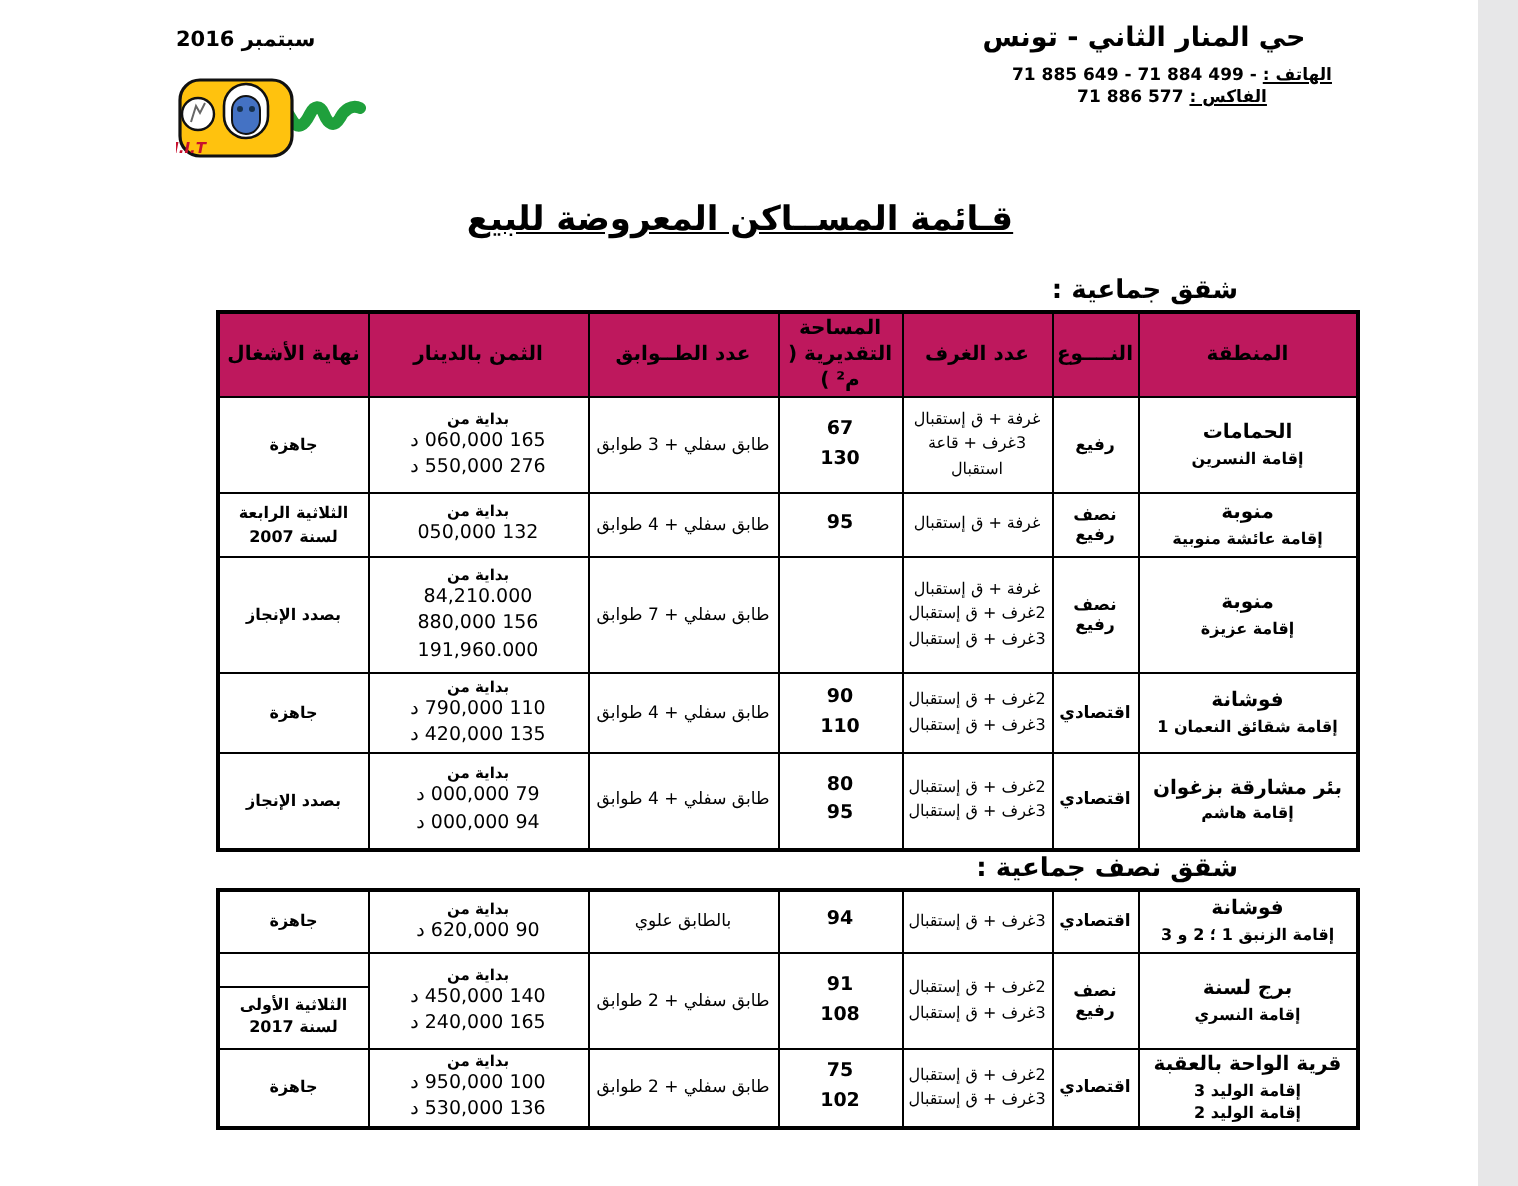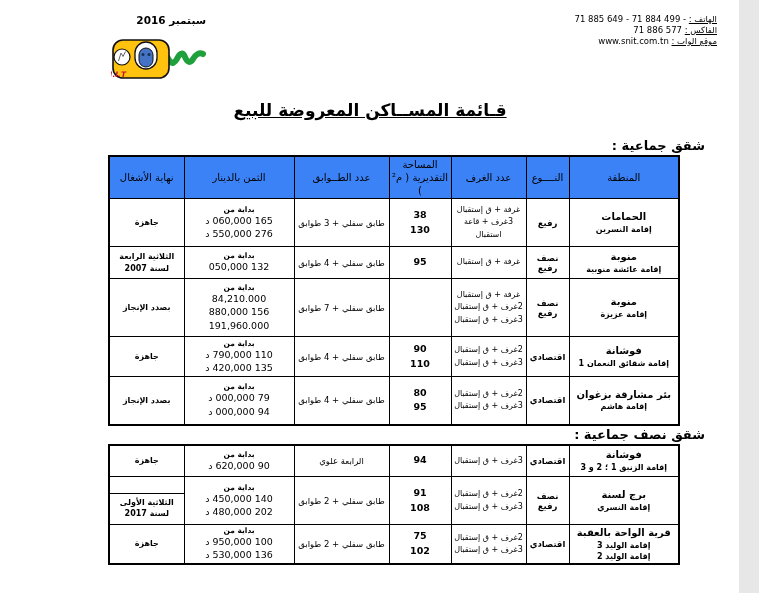--- a/index.html
+++ b/index.html
@@ -8,40 +8,40 @@
     background:#ffffff;font-family:"DejaVu Sans",sans-serif;color:#000;
   }
   .gray-strip{position:absolute;right:0;top:0;width:20px;height:593px;background:#e7e7e8}
   .doc{position:absolute;left:0;top:0;width:739px;height:593px;direction:rtl}
 
   
   .header{position:relative;height:100px}
   .company{position:absolute;right:22px;top:8px;width:290px;text-align:center}
   .company-name{font-weight:bold;font-size:15px;letter-spacing:-.2px}
   .company-address{font-weight:bold;font-size:13.5px;margin-top:3px}
-  .contacts{margin-top:6px;font-size:8.5px;font-weight:normal;text-align:right;direction:rtl;padding-left:28px}
+  .contacts{margin-top:6px;font-size:8.5px;font-weight:bold;text-align:center;direction:rtl;padding-left:28px}
   .contact-line{margin-top:1px;white-space:nowrap}
   .contact-label{text-decoration:underline}
   .ltr{direction:ltr;unicode-bidi:embed}
 
-  .datebox{position:absolute;left:106px;top:14px;width:100px;text-align:right}
+  .datebox{position:absolute;left:88px;top:14px;width:100px;text-align:left}
   .date{font-weight:bold;font-size:10.5px}
   .logo{margin-top:7px}
 
   
   .title{width:570px;margin:0 59px 18px auto;text-align:center;
          font-size:17px;font-weight:bold;text-decoration:underline;padding-right:50px;box-sizing:border-box}
-  .section-label{font-weight:bold;font-size:13px;margin:1px 34px 2px 0;line-height:15px}
+  .section-label{font-weight:bold;font-size:13px;margin:1px 120px 2px 0;line-height:15px}
 
   
   table{border-collapse:collapse;table-layout:fixed;width:570px;margin:0 59px 0 auto;border:2px solid #000}
   col.c-region{width:110px}col.c-type{width:43px}col.c-rooms{width:75px}
   col.c-area{width:62px}col.c-floors{width:95px}col.c-price{width:110px}col.c-completion{width:75px}
   th,td{border:1px solid #000;text-align:center;vertical-align:middle;padding:1px 2px;overflow:hidden}
-  th{background:#3b82f6;font-weight:normal;font-size:10px;height:34px}
+  th{background:#be185d;font-weight:bold;font-size:10px;height:34px}
   th .hline{line-height:1.3}
   .region-name{font-size:10px;font-weight:bold;line-height:1.35}
   .residence-name{font-size:8px;font-weight:bold;line-height:1.4}
   .type{font-size:8.5px;font-weight:bold}
   .rooms-option{font-size:8px;font-weight:normal;line-height:1.55}
   .area-value{font-size:9.5px;font-weight:bold;line-height:1.55}
   .floors{font-size:8.5px;font-weight:normal}
   .price-from{font-size:7.5px;font-weight:bold;line-height:1.2}
   .price-value{font-size:9.5px;font-weight:normal;line-height:1.4}
   .completion{font-size:8px;font-weight:bold;line-height:1.4}
@@ -49,32 +49,29 @@
 </style>
 </head>
 <body>
 
 <div class="gray-strip"></div>
 
 <div class="doc">
 
   <div class="header">
     <div class="company">
+      <div class="company-address">حي المنار الثاني - تونس</div>
       <div class="contacts">
         <div class="contact-line">
           <span class="contact-label">الهاتف :</span>
           <span class="ltr">71 885 649 - 71 884 499 -</span>
         </div>
         <div class="contact-line">
           <span class="contact-label">الفاكس :</span>
           <span class="ltr">71 886 577</span>
-        </div>
-        <div class="contact-line">
-          <span class="contact-label">موقع الواب :</span>
-          <span class="ltr">www.snit.com.tn</span>
         </div>
       </div>
     </div>
 
     <div class="datebox">
       <div class="date">سبتمبر 2016</div>
       <svg class="logo" width="95" height="52" viewBox="0 0 95 52" xmlns="http://www.w3.org/2000/svg">
         <path d="M46 30 C51 14 55 22 58 27 C61 32 64 30 67 24 C69 20 72 19 74 24 C76 29 79 31 82 26 C84 22 88 19 92 21" fill="none" stroke="#1FA03C" stroke-width="6" stroke-linecap="round"></path>
         <rect x="2" y="7" width="56" height="38" rx="10" fill="#FFC20E" stroke="#111" stroke-width="1.6"></rect>
         <circle cx="11" cy="24" r="8" fill="#ffffff" stroke="#111" stroke-width="1.2"></circle>
@@ -135,21 +132,21 @@
             <div class="residence-name">إقامة النسرين</div>
           </td>
           <td>
             <div class="type">رفيع</div>
           </td>
           <td>
             <div class="rooms-option">غرفة + ق إستقبال</div>
             <div class="rooms-option">3غرف + قاعة استقبال</div>
           </td>
           <td>
-            <div class="area-value">38</div>
+            <div class="area-value">67</div>
             <div class="area-value">130</div>
           </td>
           <td>
             <div class="floors">طابق سفلي + 3 طوابق</div>
           </td>
           <td>
             <div class="price-from">بداية من</div>
             <div class="price-value">165 060,000 د</div>
             <div class="price-value">276 550,000 د</div>
           </td>
@@ -290,21 +287,21 @@
           <td>
             <div class="type">اقتصادي</div>
           </td>
           <td>
             <div class="rooms-option">3غرف + ق إستقبال</div>
           </td>
           <td>
             <div class="area-value">94</div>
           </td>
           <td>
-            <div class="floors">الرابعة علوي</div>
+            <div class="floors">بالطابق علوي</div>
           </td>
           <td>
             <div class="price-from">بداية من</div>
             <div class="price-value">90 620,000 د</div>
           </td>
           <td>
             <div class="completion">جاهزة</div>
           </td>
         </tr>
         <tr style="height: 48px;">
@@ -322,21 +319,21 @@
           <td>
             <div class="area-value">91</div>
             <div class="area-value">108</div>
           </td>
           <td>
             <div class="floors">طابق سفلي + 2 طوابق</div>
           </td>
           <td>
             <div class="price-from">بداية من</div>
             <div class="price-value">140 450,000 د</div>
-            <div class="price-value">202 480,000 د</div>
+            <div class="price-value">165 240,000 د</div>
           </td>
           <td>
             <div class="empty-box"></div>
             <div class="completion">الثلاثية الأولى</div>
             <div class="completion">لسنة 2017</div>
           </td>
         </tr>
         <tr style="height: 38px;">
           <td>
             <div class="region-name">قرية الواحة بالعقبة</div>

